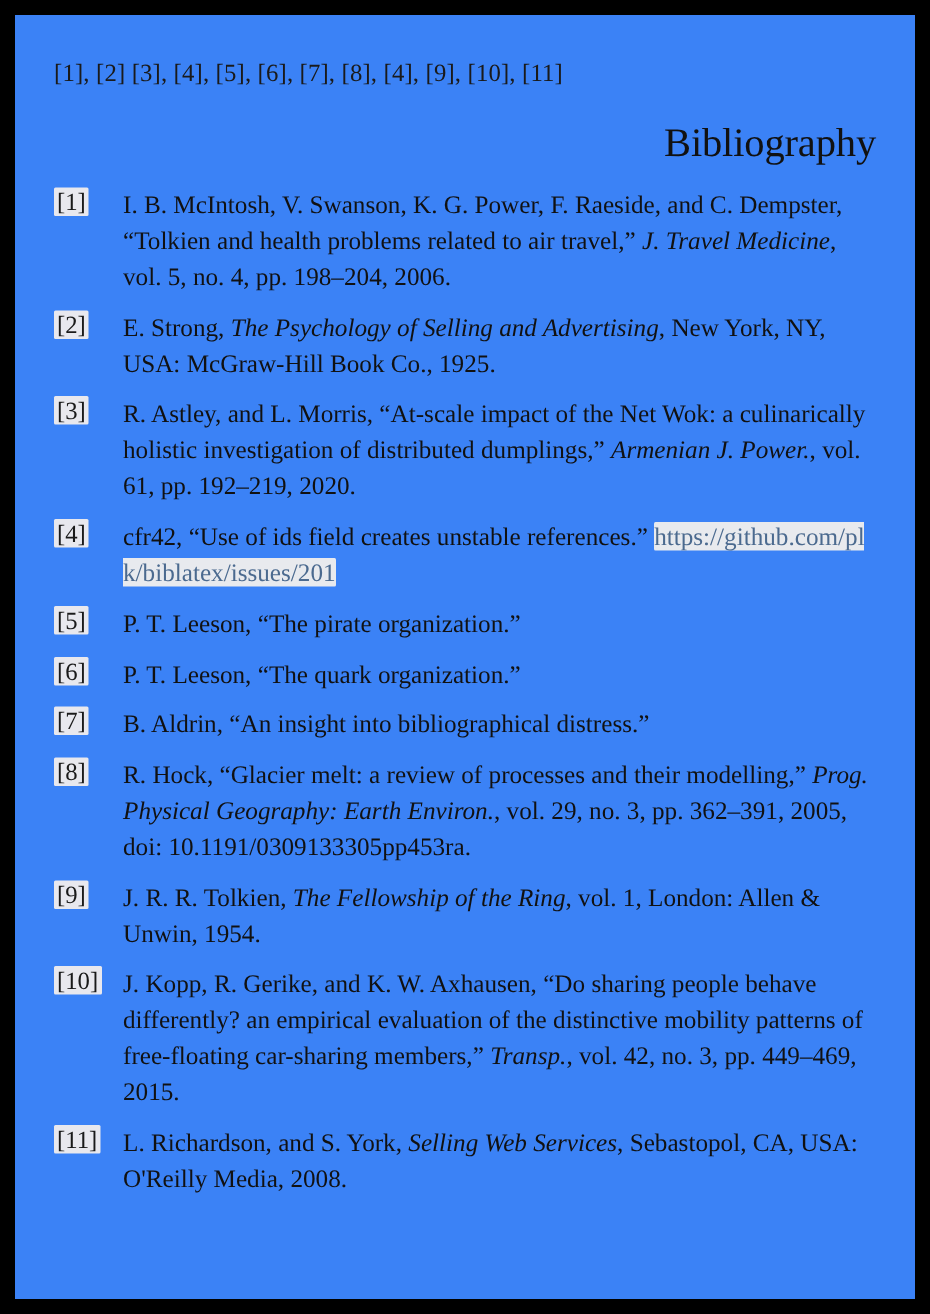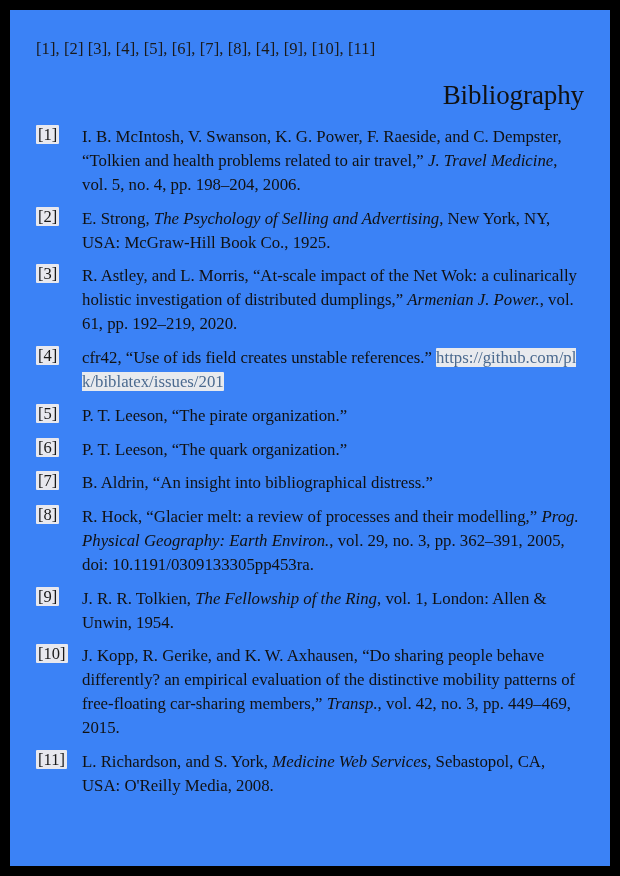--- a/index.html
+++ b/index.html
@@ -120,17 +120,17 @@
       <div class="entry">
         <div class="entry-label"><span class="lbl">[9]</span></div>
         <div class="entry-text"><span>J. R. R. Tolkien, </span><i>The Fellowship of the Ring</i><span>, vol. 1, London: Allen &amp; Unwin, 1954.</span></div>
       </div>
       <div class="entry">
         <div class="entry-label"><span class="lbl">[10]</span></div>
         <div class="entry-text"><span>J. Kopp, R. Gerike, and K. W. Axhausen, “Do sharing people behave differently? an empirical evaluation of the distinctive mobility patterns of free-floating car-sharing members,” </span><i>Transp.</i><span>, vol. 42, no. 3, pp. 449–469, 2015.</span></div>
       </div>
       <div class="entry">
         <div class="entry-label"><span class="lbl">[11]</span></div>
-        <div class="entry-text"><span>L. Richardson, and S. York, </span><i>Medicine Web Services</i><span>, Sebastopol, CA, USA: O'Reilly Media, 2008.</span></div>
+        <div class="entry-text"><span>L. Richardson, and S. York, </span><i>Selling Web Services</i><span>, Sebastopol, CA, USA: O'Reilly Media, 2008.</span></div>
       </div>
     </div>
 
 </div>
 
 </body></html>

